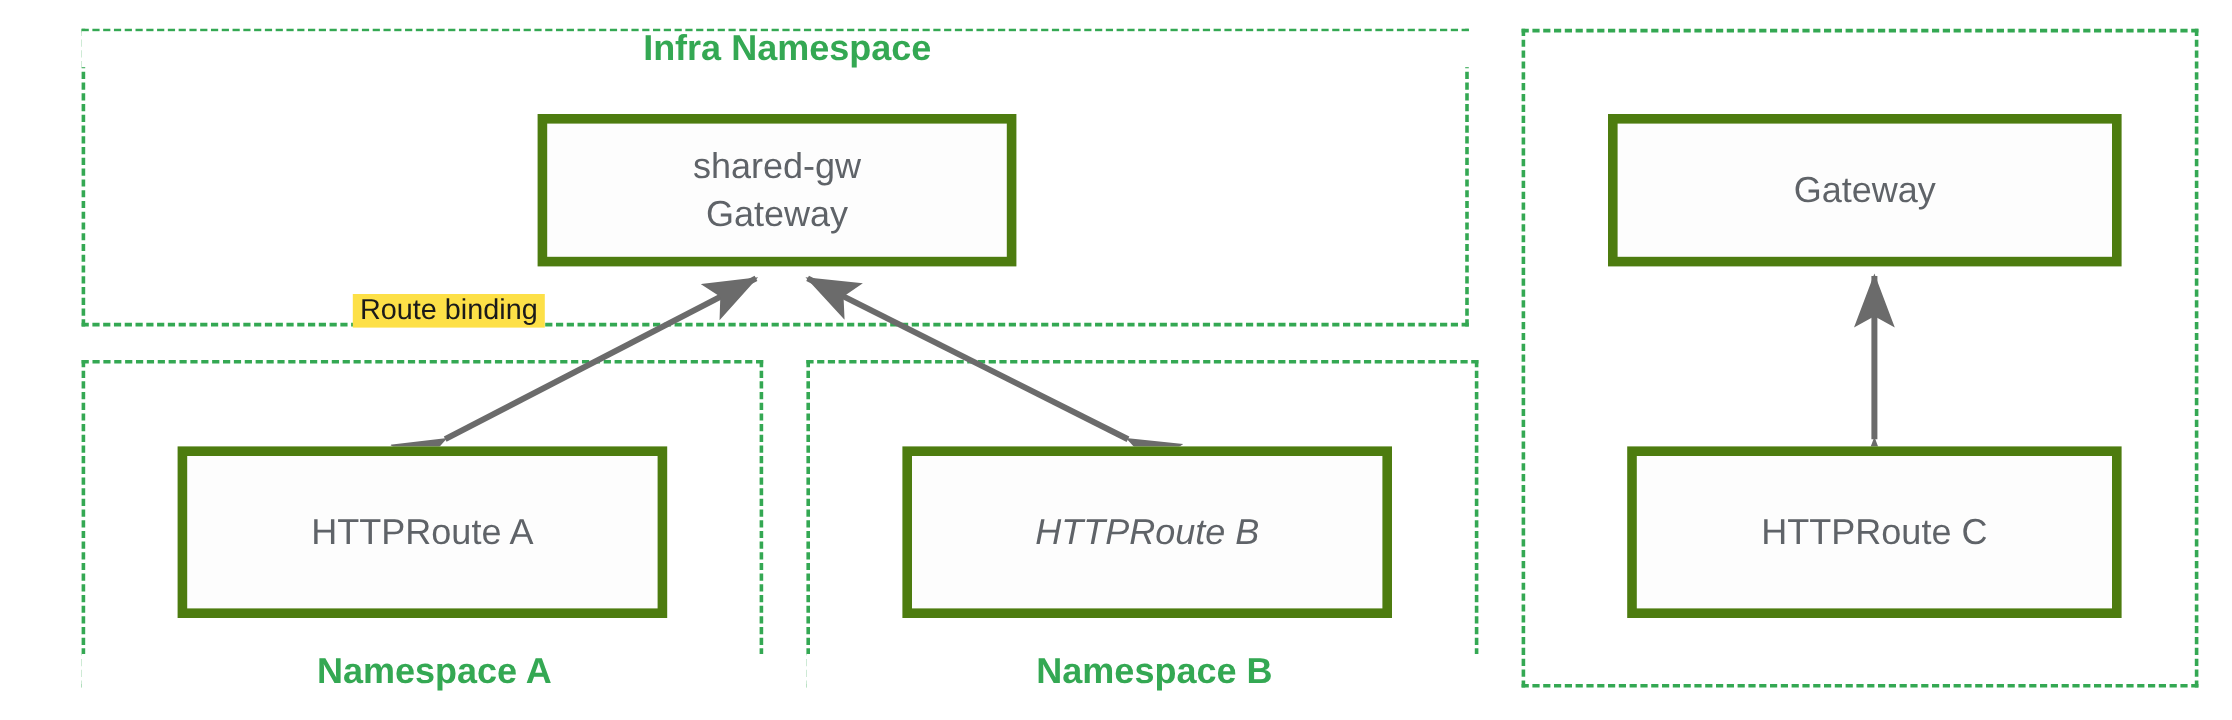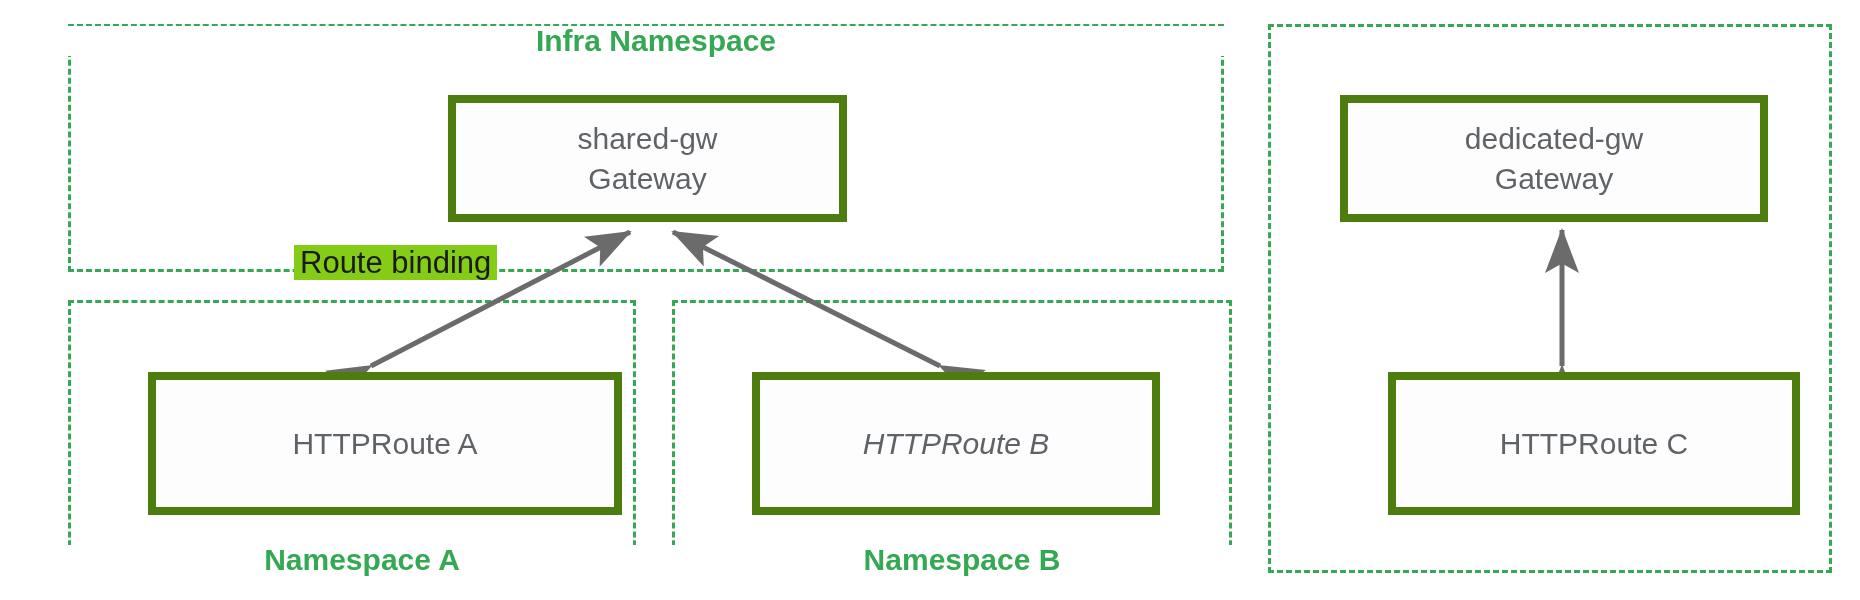--- a/index.html
+++ b/index.html
@@ -50,24 +50,24 @@
     line-height: 1.32;
     text-align: center;
   }
   .box .l1, .box .l2 {
     display: block;
   }
   
   .edge-label {
     position: absolute;
     color: #1a1a1a;
-    font-size: 31px;
+    font-size: 24px;
     line-height: 1;
     white-space: nowrap;
-    background: #84cc16;
+    background: #fde047;
     padding: 2px 6px;
   }
   
   #arrows {
     position: absolute;
     left: 0;
     top: 0;
     width: 1860px;
     height: 600px;
     pointer-events: none;
@@ -106,31 +106,30 @@
 
     <line x1="1562" y1="366" x2="1562" y2="230" stroke="#6b6b6b" stroke-width="5" marker-start="url(#ah)" marker-end="url(#ah)"></line>
   </svg>
 
   <div class="box" style="left:448px; top:95px; width:399px; height:127px;">
     <span class="l1">shared-gw</span>
     <span class="l2">Gateway</span>
   </div>
 
   <div class="box" style="left:1340px; top:95px; width:428px; height:127px;">
-    <span class="l1">dedicated-gw</span>
     <span class="l2">Gateway</span>
   </div>
 
-  <div class="box" style="left:148px; top:372px; width:474px; height:143px;">
+  <div class="box" style="left:148px; top:372px; width:408px; height:143px;">
     <span class="l1">HTTPRoute A</span>
   </div>
 
   <div class="box" style="left:752px; top:372px; width:408px; height:143px;font-style:italic;">
     <span class="l1">HTTPRoute B</span>
   </div>
 
-  <div class="box" style="left:1356px; top:372px; width:412px; height:143px;margin-left:32px;">
+  <div class="box" style="left:1356px; top:372px; width:412px; height:143px;">
     <span class="l1">HTTPRoute C</span>
   </div>
 
   <div class="edge-label" style="left:294px; top:245px;">Route binding</div>
 
 </div>
 
 </body></html>

